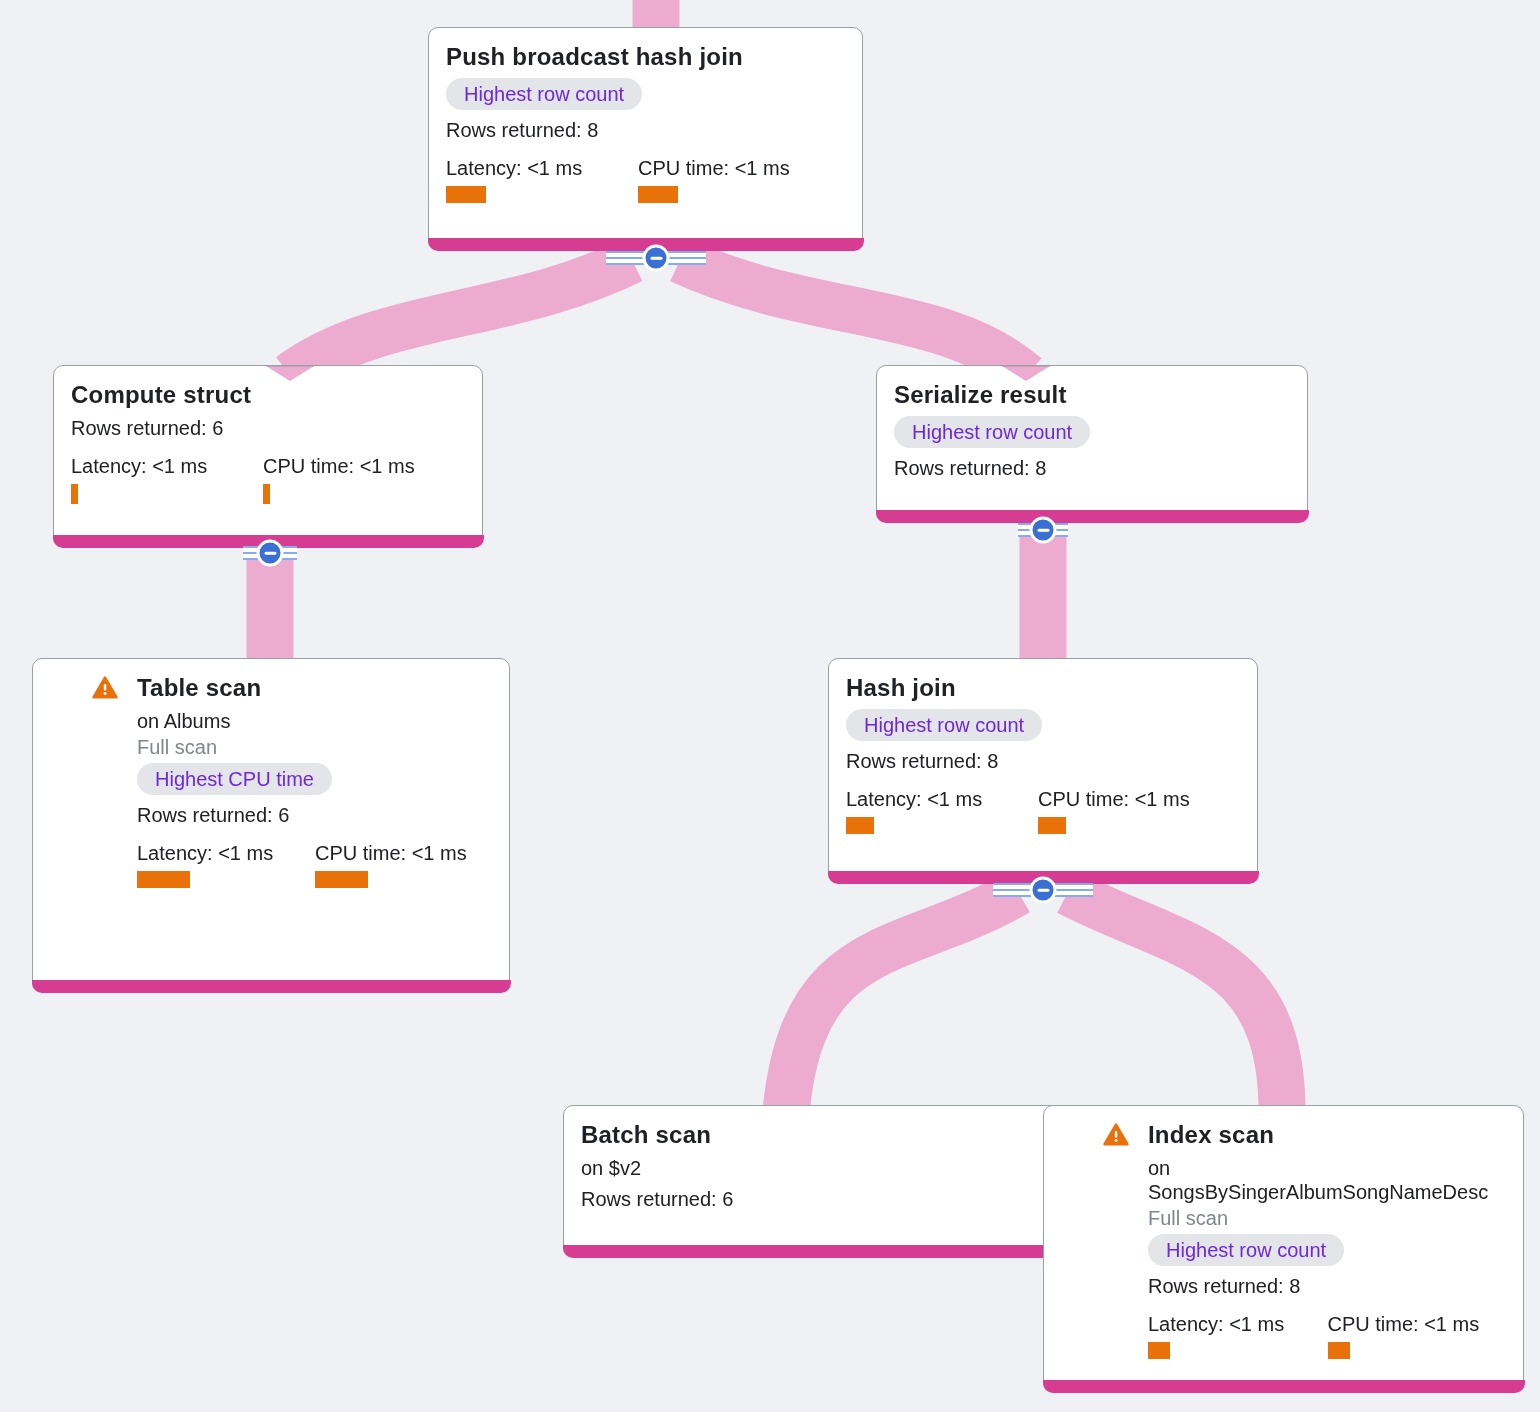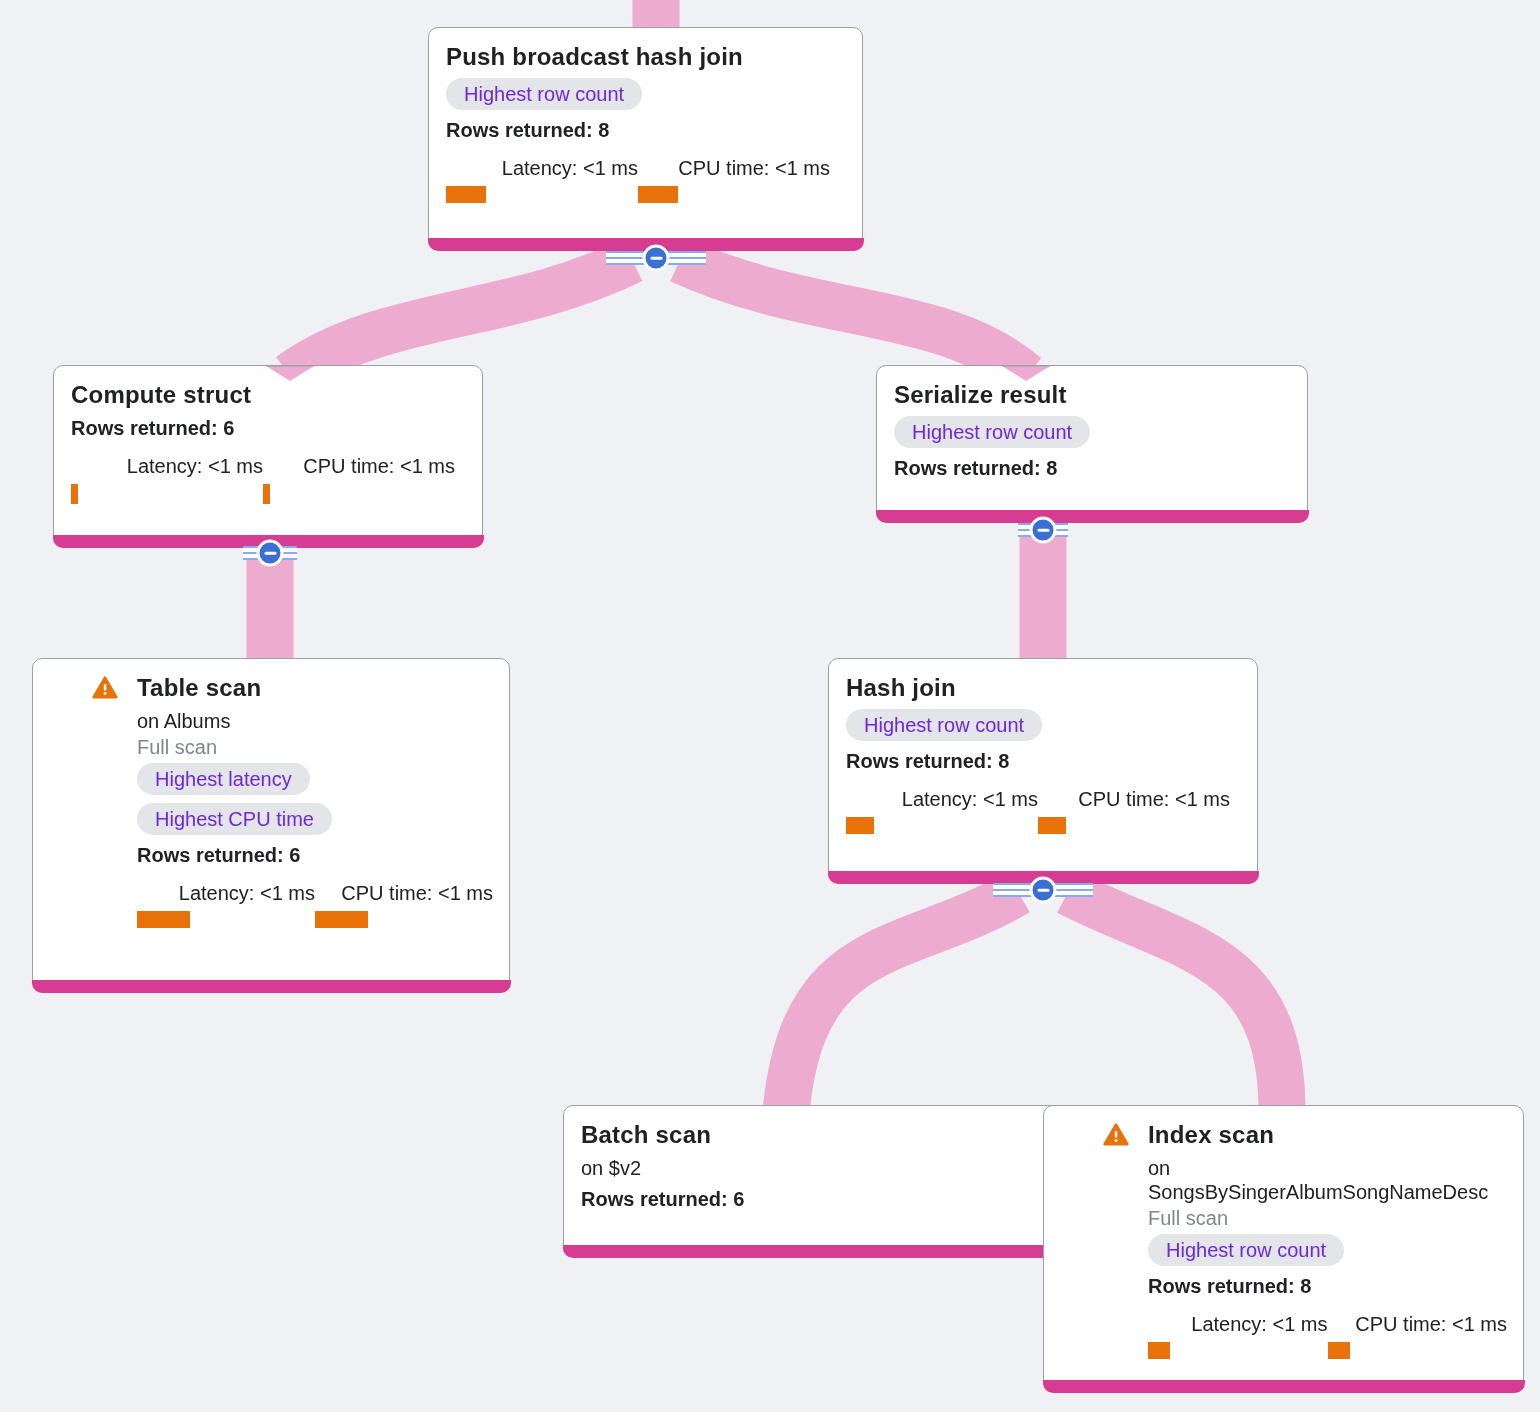--- a/index.html
+++ b/index.html
@@ -49,23 +49,23 @@
   .badge-row{margin:4px 0 8px 0;}
   .badge{
     display:inline-block;
     background:#e4e5e8;
     color:#6d28d9;
     font-size:20px;
     line-height:24px;
     padding:4px 18px;
     border-radius:17px;
   }
-  .rows{margin:2px 0 0 0;font-weight:bold;}
+  .rows{margin:2px 0 0 0;}
   .metrics{display:flex;margin-top:14px;}
-  .metric{width:192px;text-align:right;}
+  .metric{width:192px;}
   .mbar{
     height:17px;background:#e8710a;margin-top:6px;
   }
   .mbar.tall{height:20px;}
   .footer-bar{
     position:absolute;left:-1.5px;right:-1.5px;bottom:-1.5px;height:13px;
     background:#d63d92;
     border-radius:0 0 10px 10px;
   }
 
@@ -159,21 +159,20 @@
       <span class="warn">
         <svg viewBox="0 0 24 24" width="28" height="26">
           <path d="M12 2.5 L22.5 20.5 H1.5 Z" fill="#e8710a" stroke="#e8710a" stroke-width="2.4" stroke-linejoin="round"></path>
           <rect x="10.9" y="8.2" width="2.3" height="6.2" rx="1.1" fill="#ffffff"></rect>
           <circle cx="12.05" cy="17.1" r="1.35" fill="#ffffff"></circle>
         </svg>
       </span>
       <div class="title">Table scan</div>
       <div class="sub">on Albums</div>
       <div class="scan">Full scan</div>
-      <div class="badge-row"><span class="badge">Highest latency</span></div>
       <div class="badge-row"><span class="badge">Highest CPU time</span></div>
       <div class="rows">Rows returned: 6</div>
       <div class="metrics">
         <div class="metric">
           <div>Latency: &lt;1 ms</div>
           <div class="mbar" style="width:53px"></div>
         </div>
         <div class="metric">
           <div>CPU time: &lt;1 ms</div>
           <div class="mbar" style="width:53px"></div>

